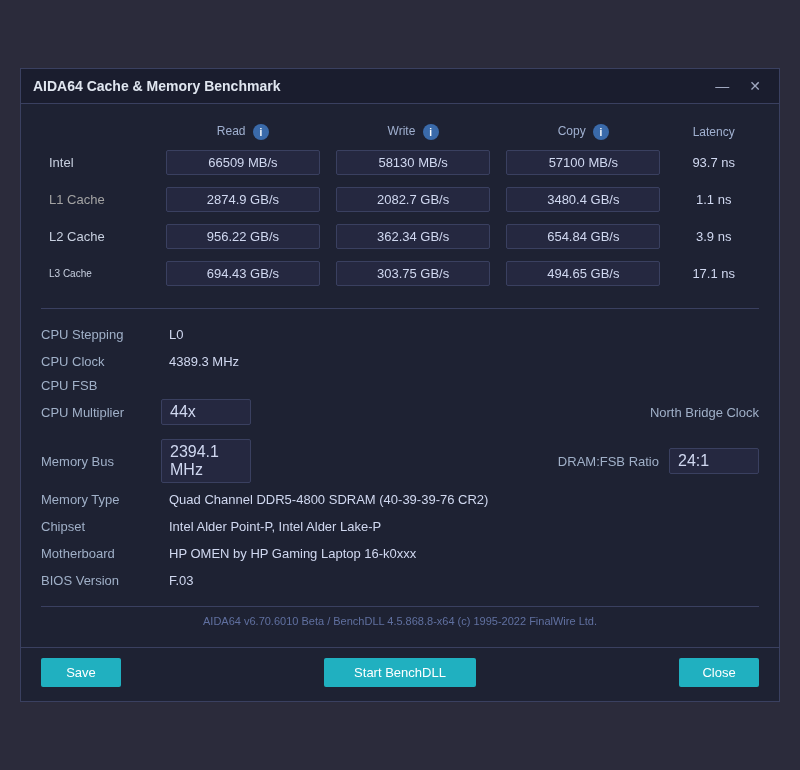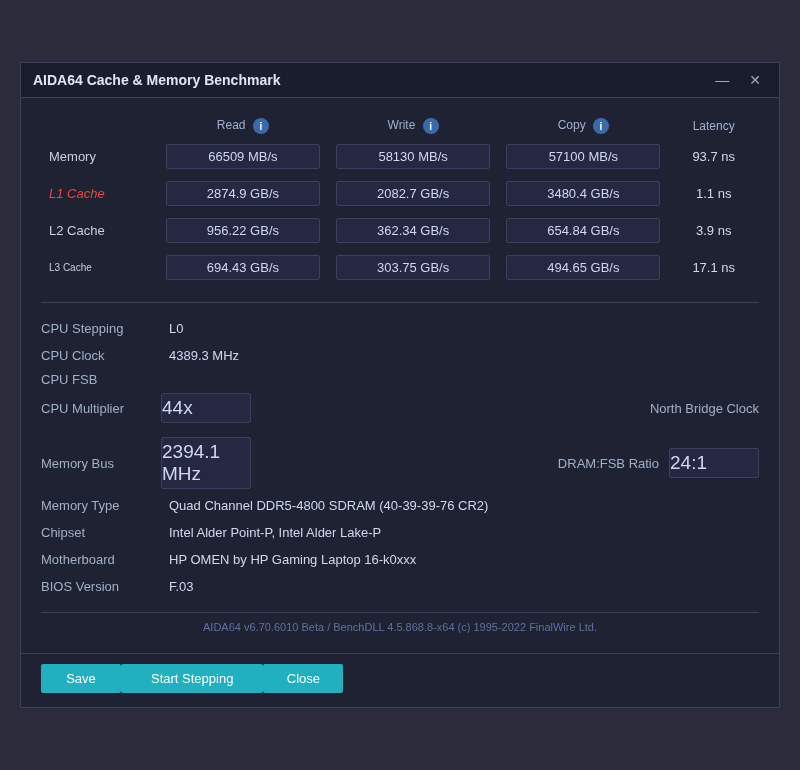--- a/index.html
+++ b/index.html
@@ -115,23 +115,23 @@
     }
     .info-label {
       color: #a0b0c8;
       width: 120px;
       flex-shrink: 0;
     }
     .info-value-box {
       background: #252840;
       border: 1px solid #3a4060;
       border-radius: 2px;
-      padding: 3px 0;
+      padding: 3px 8px;
       color: #d0d8f0;
-      font-size: 19px;
+      font-size: 16px;
       min-width: 90px;
     }
     .info-value-text {
       color: #d0d8f0;
       font-size: 13px;
       padding: 3px 8px;
     }
     .spacer { flex: 1; }
     .nbr-label {
       color: #a0b0c8;
@@ -142,21 +142,21 @@
     .footer-note {
       text-align: center;
       color: #6070a0;
       font-size: 11px;
       padding: 8px 0 4px;
       border-top: 1px solid #3a4060;
     }
     
     .btn-bar {
       display: flex;
-      justify-content: flex-start;
+      justify-content: space-between;
       align-items: center;
       padding: 10px 20px 14px;
       border-top: 1px solid #3a4060;
     }
     .btn-action {
       background: #20b0c0;
       border: none;
       color: white;
       font-size: 13px;
       font-weight: 500;
@@ -209,28 +209,28 @@
           <th class="col-header">
             <span>Copy</span>
             <span class="info-icon">i</span>
           </th>
           <th class="col-header">Latency</th>
         </tr>
       </thead>
       <tbody id="bench-tbody">
 
       <tr>
-      <td style="color:#c8d0e0; font-size:13px; padding-right:12px;">Memory</td>
+      <td style="color:#c8d0e0; font-size:13px; padding-right:12px;">Intel</td>
       <td><div class="value-box">66509 MB/s</div></td>
       <td><div class="value-box">58130 MB/s</div></td>
       <td><div class="value-box">57100 MB/s</div></td>
       <td class="latency-val">93.7 ns</td>
     </tr>
           <tr>
-      <td style="color:#ef4444; font-size:13px; padding-right:12px;font-style:italic;">L1 Cache</td>
+      <td style="color:#a3a3a3; font-size:13px; padding-right:12px;">L1 Cache</td>
       <td><div class="value-box">2874.9 GB/s</div></td>
       <td><div class="value-box">2082.7 GB/s</div></td>
       <td><div class="value-box">3480.4 GB/s</div></td>
       <td class="latency-val">1.1 ns</td>
     </tr>
           <tr>
       <td style="color:#c8d0e0; font-size:13px; padding-right:12px;">L2 Cache</td>
       <td><div class="value-box">956.22 GB/s</div></td>
       <td><div class="value-box">362.34 GB/s</div></td>
       <td><div class="value-box">654.84 GB/s</div></td>
@@ -297,16 +297,16 @@
         <span class="info-label">BIOS Version</span>
         <span class="info-value-text">F.03</span>
       </div>
     </div>
 
     <div class="footer-note">AIDA64 v6.70.6010 Beta / BenchDLL 4.5.868.8-x64  (c) 1995-2022 FinalWire Ltd.</div>
   </div>
 
   <div class="btn-bar">
     <button class="btn-action">Save</button>
-    <button class="btn-start">Start Stepping</button>
+    <button class="btn-start">Start BenchDLL</button>
     <button class="btn-action">Close</button>
   </div>
 </div>
 
 </body></html>

